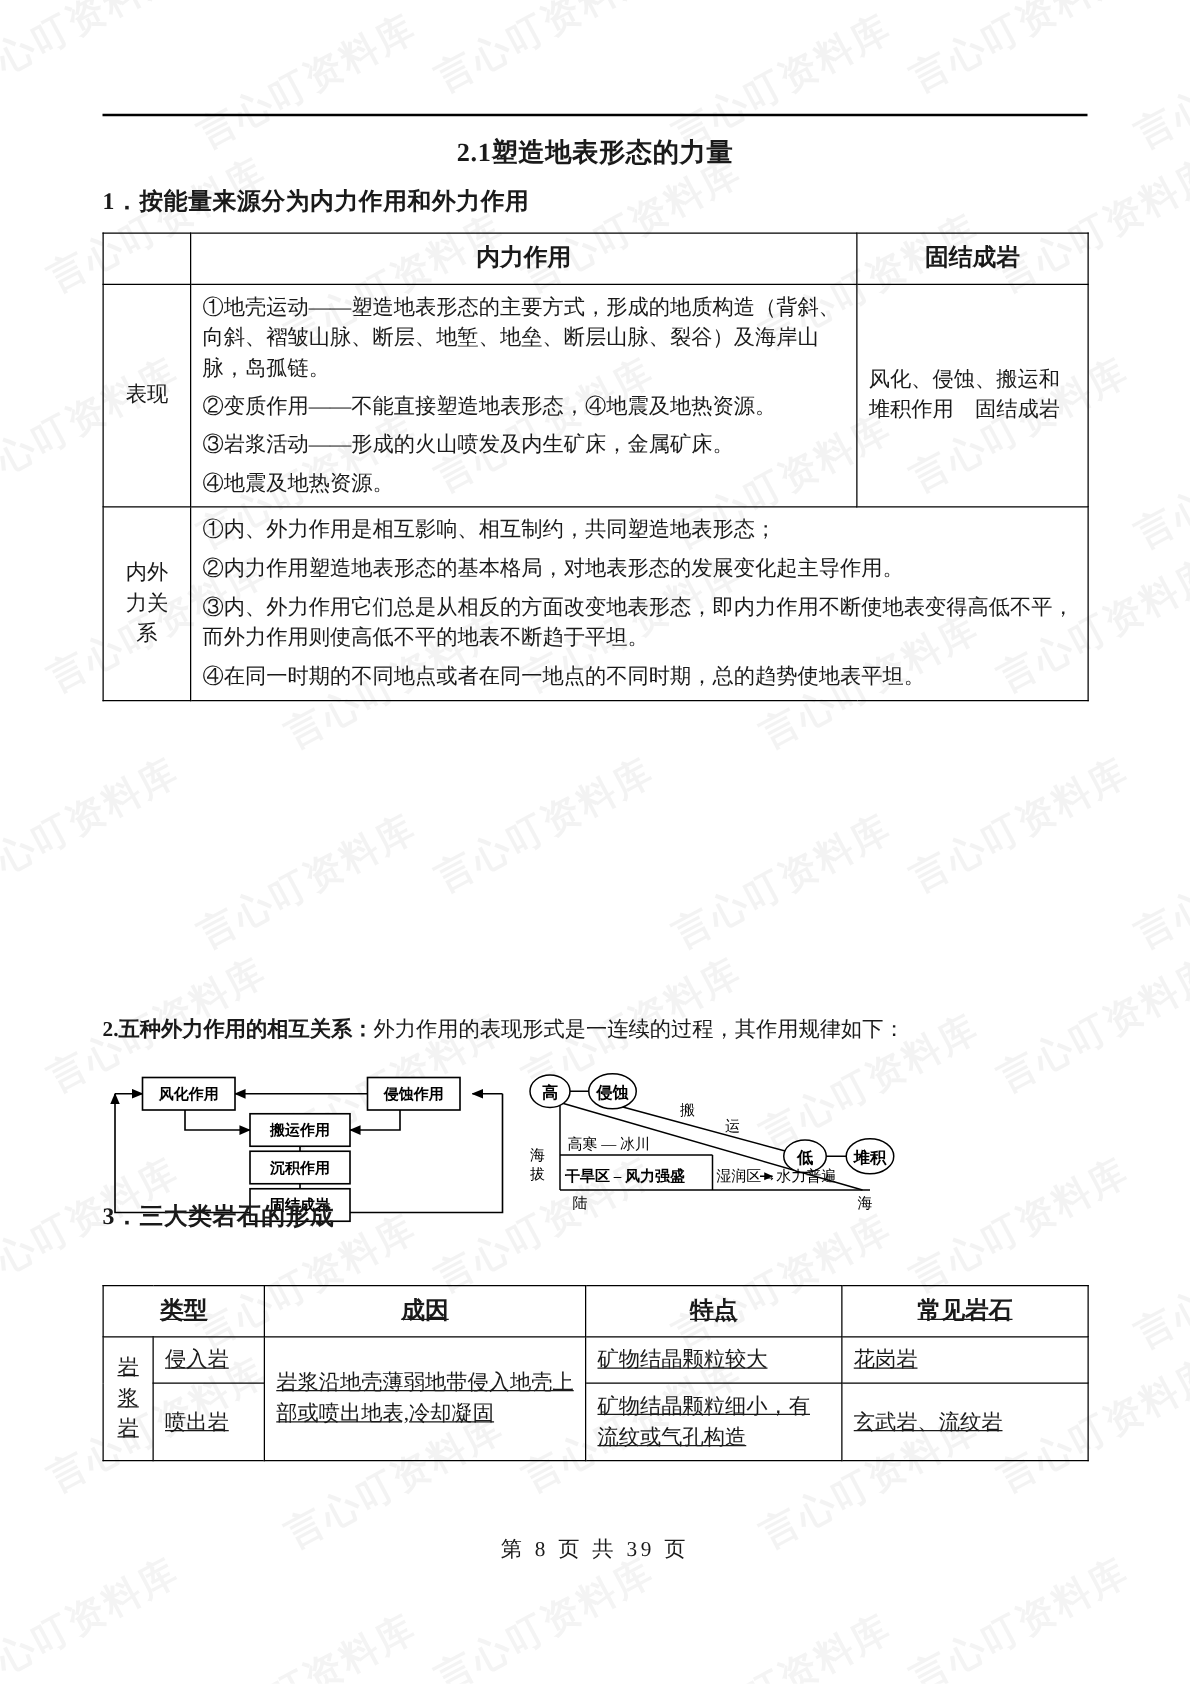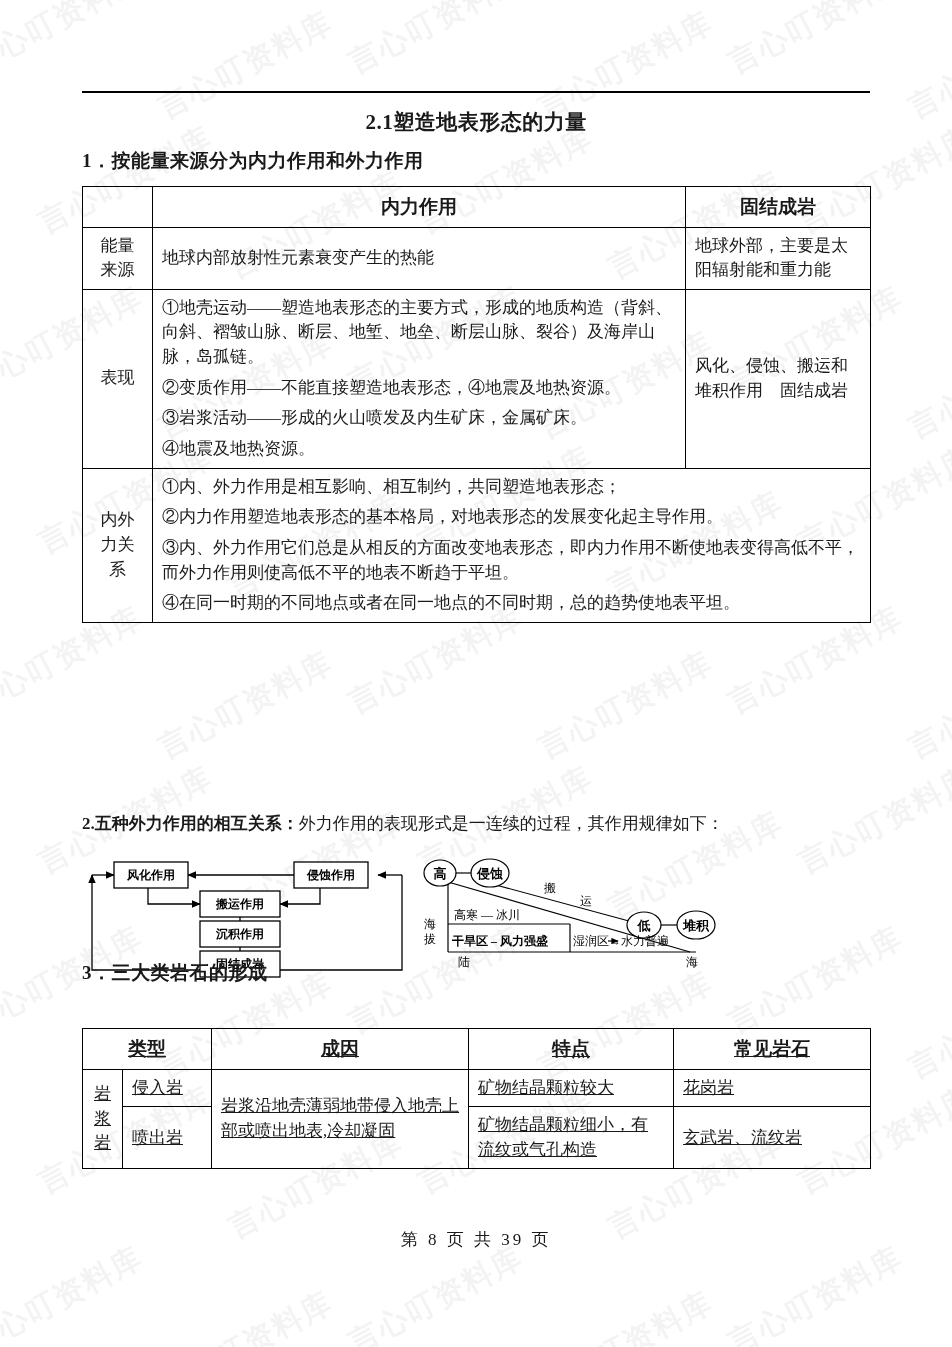--- a/index.html
+++ b/index.html
@@ -196,32 +196,20 @@
       <col style="width:533px">
       <col style="width:185px">
     </colgroup>
     <tbody>
       <tr>
         <td class="hdr"></td>
         <td class="hdr">内力作用</td>
         <td class="hdr">固结成岩</td>
       </tr>
 
-      <tr>
-        <td class="lbl">
-          <div>能量</div>
-          <div>来源</div>
-        </td>
-        <td>
-          <p class="para-tight">地球内部放射性元素衰变产生的热能</p>
-        </td>
-        <td>
-          <p class="para-tight">地球外部，主要是太阳辐射能和重力能</p>
-        </td>
-      </tr>
 
       <tr>
         <td class="lbl">
           <div>表现</div>
         </td>
         <td class="top">
           <p class="para">①地壳运动——塑造地表形态的主要方式，形成的地质构造（背斜、向斜、褶皱山脉、断层、地堑、地垒、断层山脉、裂谷）及海岸山脉，岛孤链。</p>
           <p class="para">②变质作用——不能直接塑造地表形态，④地震及地热资源。</p>
           <p class="para">③岩浆活动——形成的火山喷发及内生矿床，金属矿床。</p>
           <p class="para-tight">④地震及地热资源。</p>

